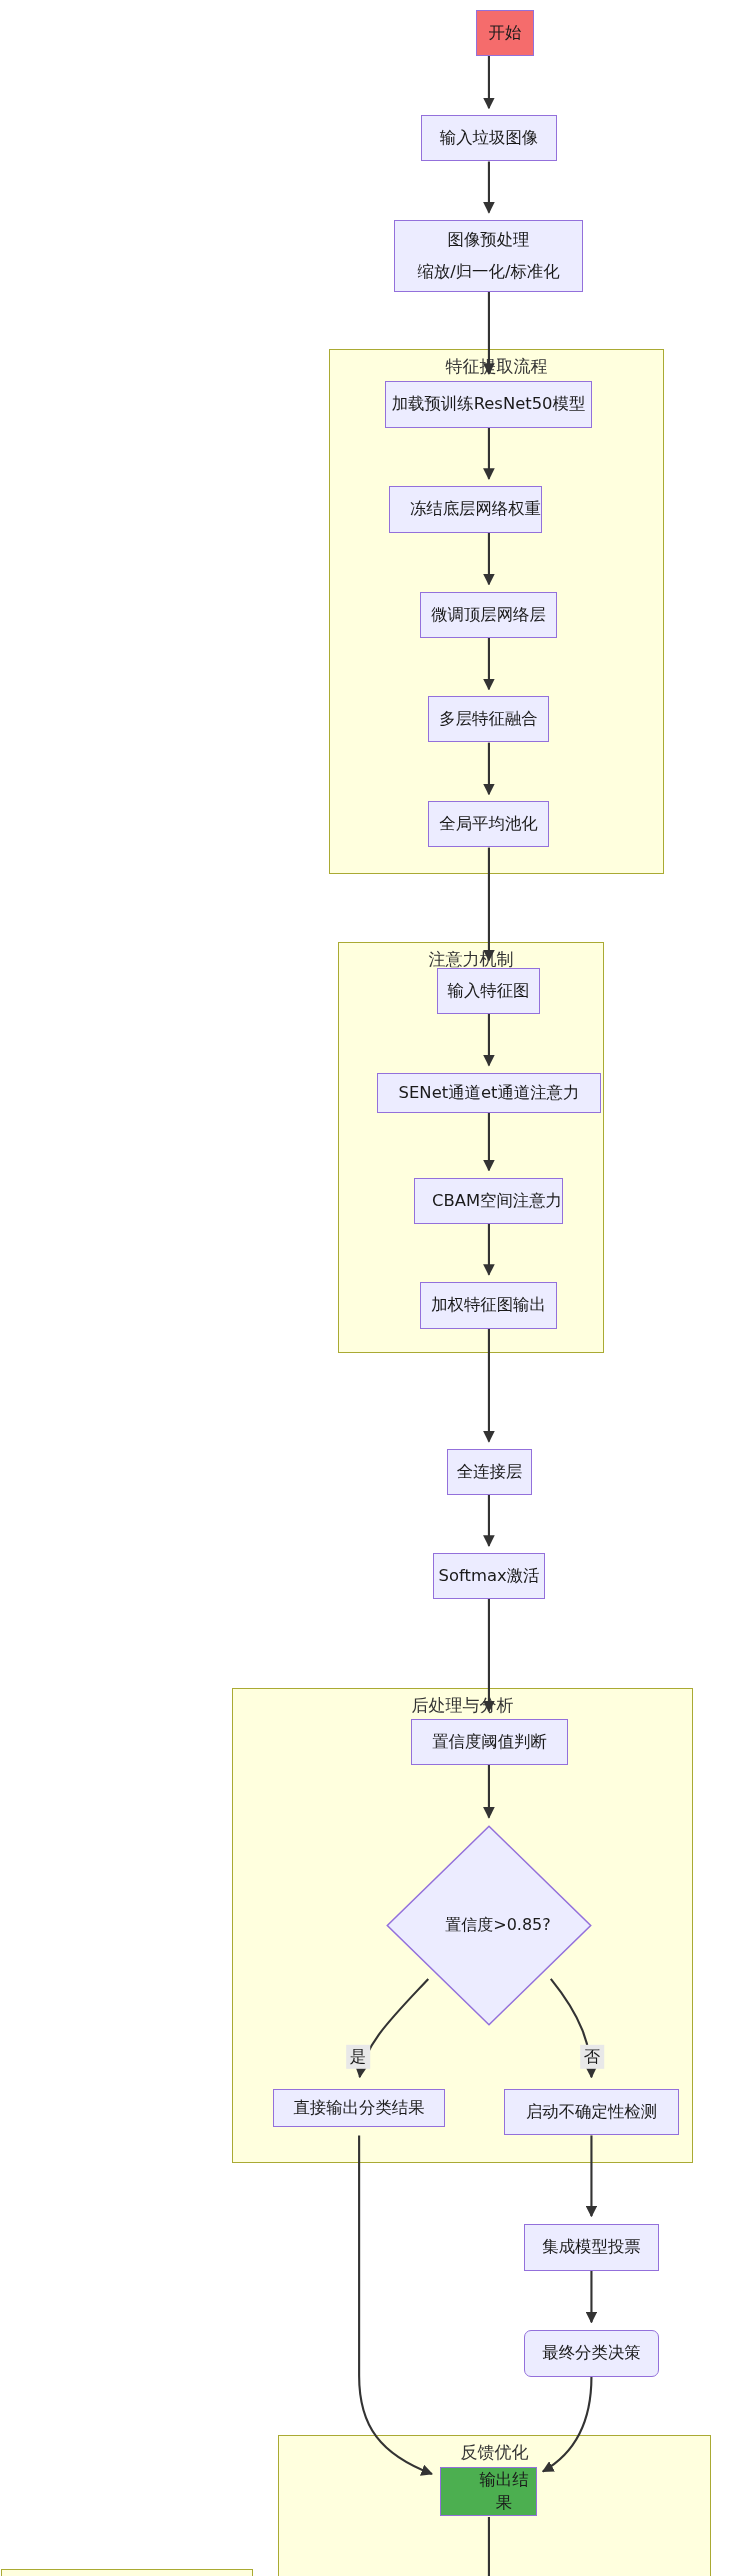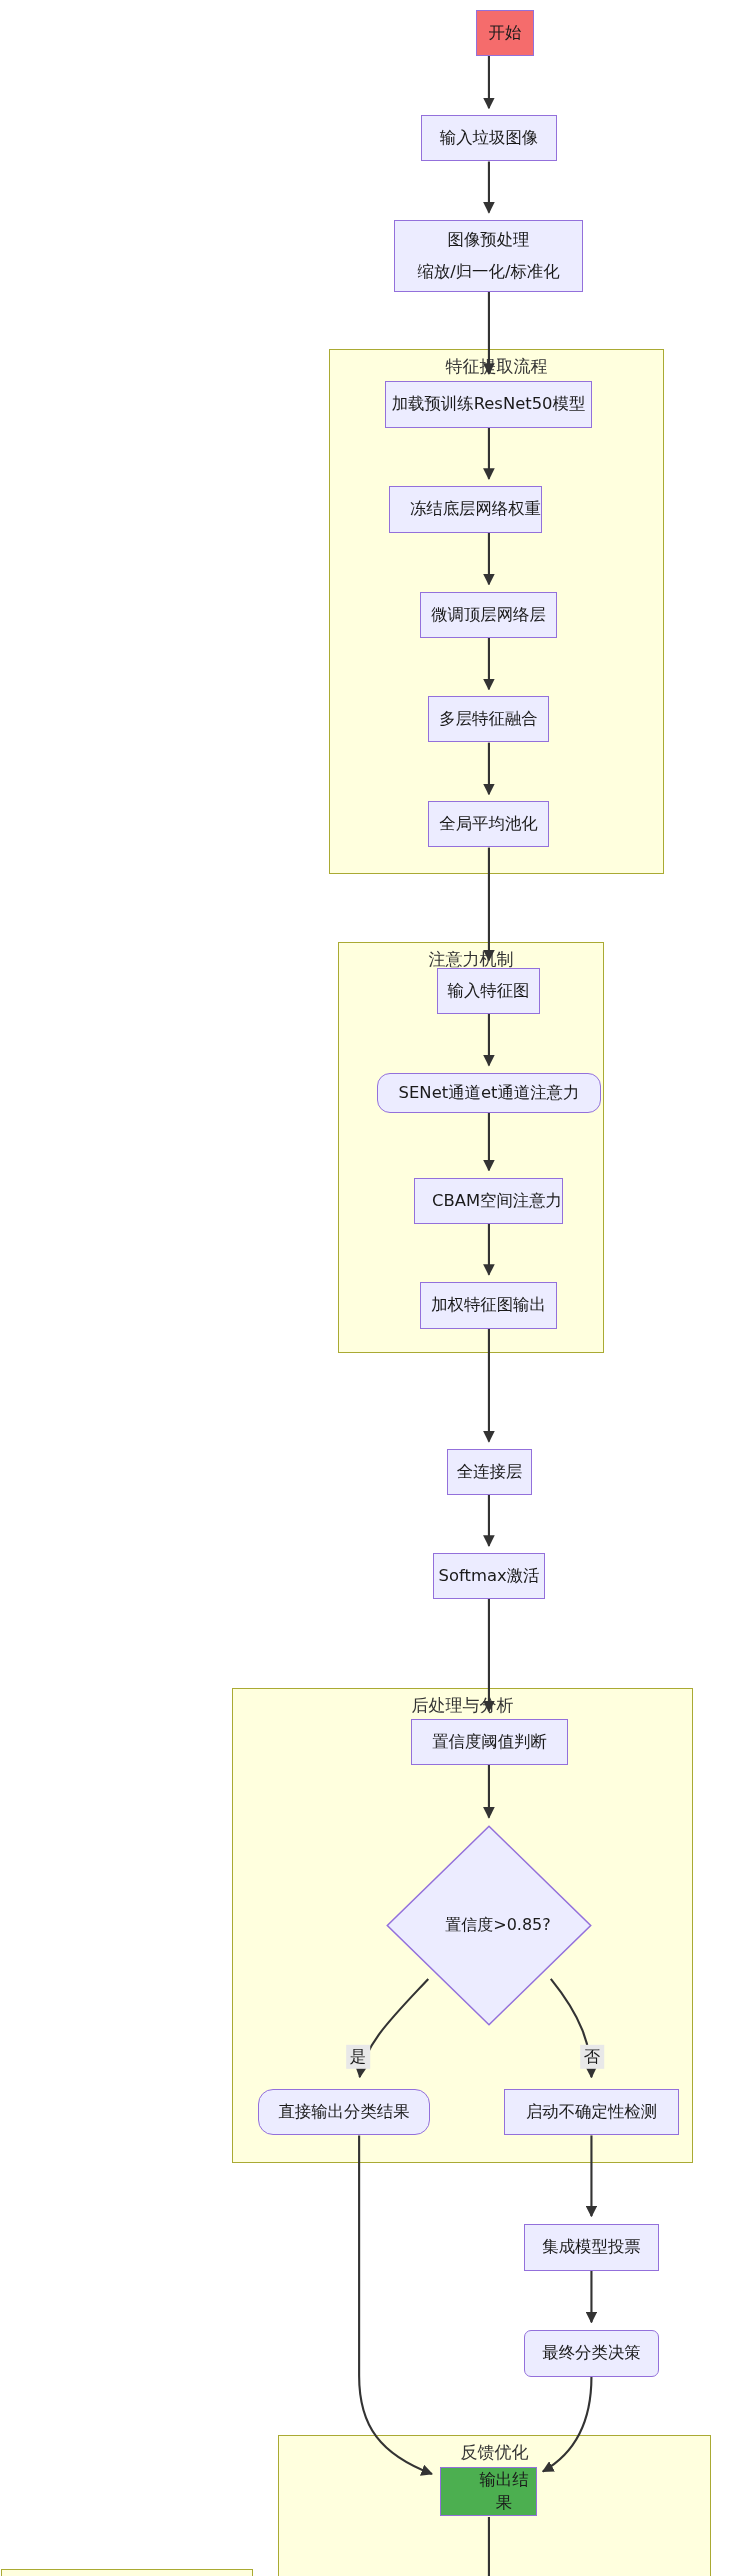--- a/index.html
+++ b/index.html
@@ -160,21 +160,21 @@
   </div>
 
   <div class="node" style="left:428px;top:801px;width:121px;height:46px;">
     <span>全局平均池化</span>
   </div>
 
   <div class="node" style="left:437px;top:968px;width:103px;height:46px;">
     <span>输入特征图</span>
   </div>
 
-  <div class="node" style="left:377px;top:1073px;width:224px;height:40px;border-radius:13px;">
+  <div class="node" style="left:377px;top:1073px;width:224px;height:40px;">
     <span>SENet通道et通道注意力</span>
   </div>
 
   <div class="node" style="left:414px;top:1178px;width:149px;height:46px;padding-left:17px;">
     <span>CBAM空间注意力</span>
   </div>
 
   <div class="node" style="left:420px;top:1282px;width:137px;height:47px;">
     <span>加权特征图输出</span>
   </div>
@@ -198,21 +198,21 @@
     <span class="dlabel">置信度&gt;0.85?</span>
   </div>
 
   <div class="edge-label" style="left:358px;top:2057px;">
     <span>是</span>
   </div>
   <div class="edge-label" style="left:592px;top:2057px;">
     <span>否</span>
   </div>
 
-  <div class="node" style="left:258px;top:2089px;width:172px;height:46px;border-radius:15px;">
+  <div class="node" style="left:273px;top:2089px;width:172px;height:38px;">
     <span>直接输出分类结果</span>
   </div>
 
   <div class="node" style="left:504px;top:2089px;width:175px;height:46px;">
     <span>启动不确定性检测</span>
   </div>
 
   <div class="node" style="left:524px;top:2224px;width:135px;height:47px;">
     <span>集成模型投票</span>
   </div>

